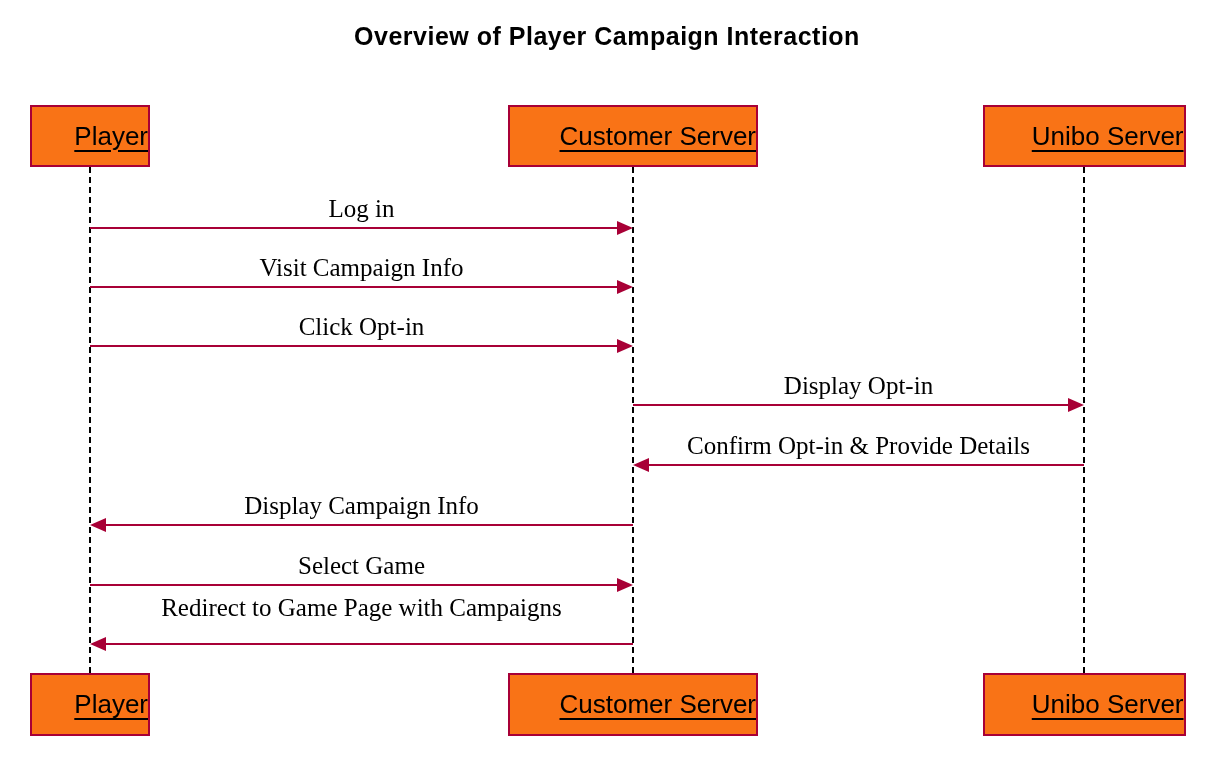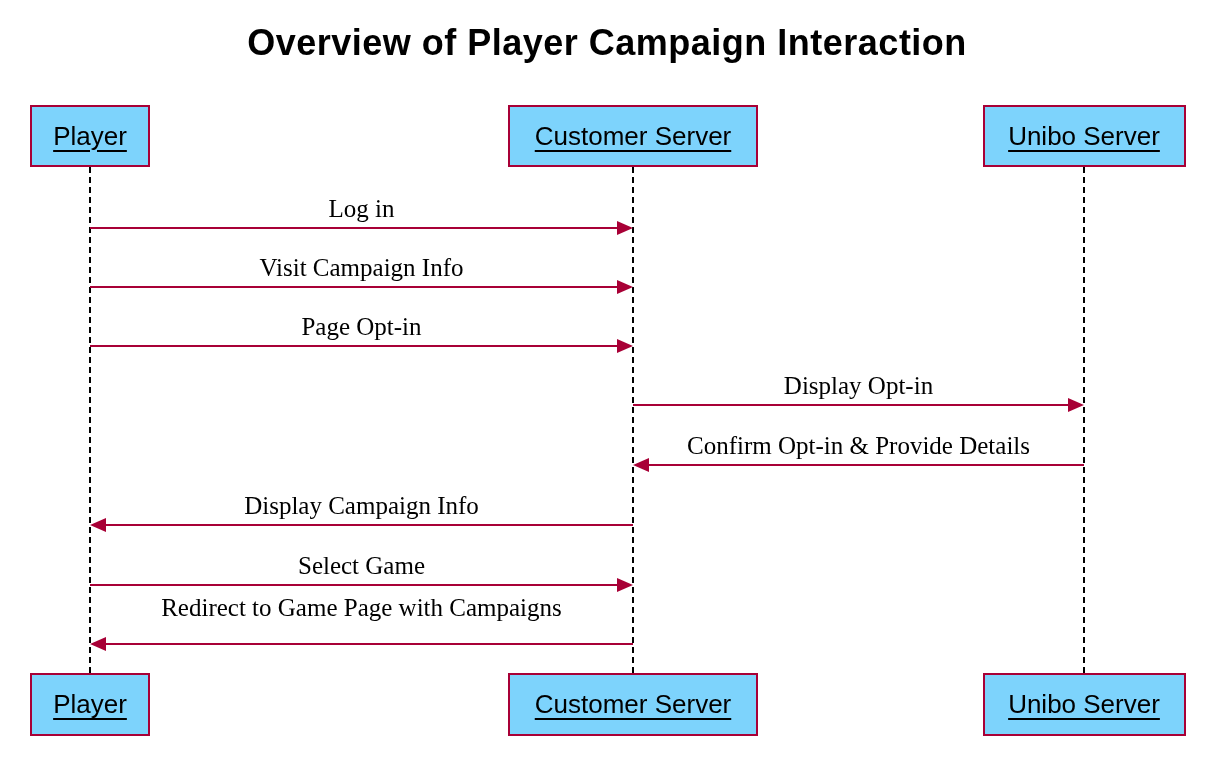--- a/index.html
+++ b/index.html
@@ -14,34 +14,34 @@
     height: 758px;
     background: #ffffff;
     overflow: hidden;
   }
   .title {
     position: absolute;
     left: 0;
     top: 22px;
     width: 100%;
     text-align: center;
-    font-size: 36px;
+    font-size: 25px;
     font-weight: bold;
     color: #000000;
     margin: 0;
     letter-spacing: 0.5px;
   }
   .pbox {
     position: absolute;
     box-sizing: border-box;
-    background: #7dd3fc;
+    background: #f97316;
     border: 2.5px solid #A80036;
     display: flex;
     align-items: center;
-    justify-content: center;
+    justify-content: flex-end;
   }
   .plabel {
     font-size: 26px;
     color: #000000;
     text-decoration: underline;
     text-decoration-thickness: 2px;
     text-underline-offset: 5px;
     white-space: nowrap;
   }
   .lifeline {
@@ -99,21 +99,21 @@
       </div>
       <div class="pbox" style="left: 982.5px; top: 673px; width: 203px; height: 63px;">
         <span class="plabel">Unibo Server</span>
       </div>
       <div class="msg-label" style="left: 90px; width: 543px; top: 195px;">Log in</div>
       <div class="msg-line" style="left: 90px; width: 531px; top: 227px;"></div>
       <div class="arrowhead right" style="left: 617px; top: 221px;"></div>
       <div class="msg-label" style="left: 90px; width: 543px; top: 254px;">Visit Campaign Info</div>
       <div class="msg-line" style="left: 90px; width: 531px; top: 286px;"></div>
       <div class="arrowhead right" style="left: 617px; top: 280px;"></div>
-      <div class="msg-label" style="left: 90px; width: 543px; top: 313px;">Page Opt-in</div>
+      <div class="msg-label" style="left: 90px; width: 543px; top: 313px;">Click Opt-in</div>
       <div class="msg-line" style="left: 90px; width: 531px; top: 345px;"></div>
       <div class="arrowhead right" style="left: 617px; top: 339px;"></div>
       <div class="msg-label" style="left: 633px; width: 451px; top: 372px;">Display Opt-in</div>
       <div class="msg-line" style="left: 633px; width: 439px; top: 404px;"></div>
       <div class="arrowhead right" style="left: 1068px; top: 398px;"></div>
       <div class="msg-label" style="left: 633px; width: 451px; top: 432px;">Confirm Opt-in &amp; Provide Details</div>
       <div class="msg-line" style="left: 645px; width: 439px; top: 464px;"></div>
       <div class="arrowhead left" style="left: 633px; top: 458px;"></div>
       <div class="msg-label" style="left: 90px; width: 543px; top: 492px;">Display Campaign Info</div>
       <div class="msg-line" style="left: 102px; width: 531px; top: 524px;"></div>

